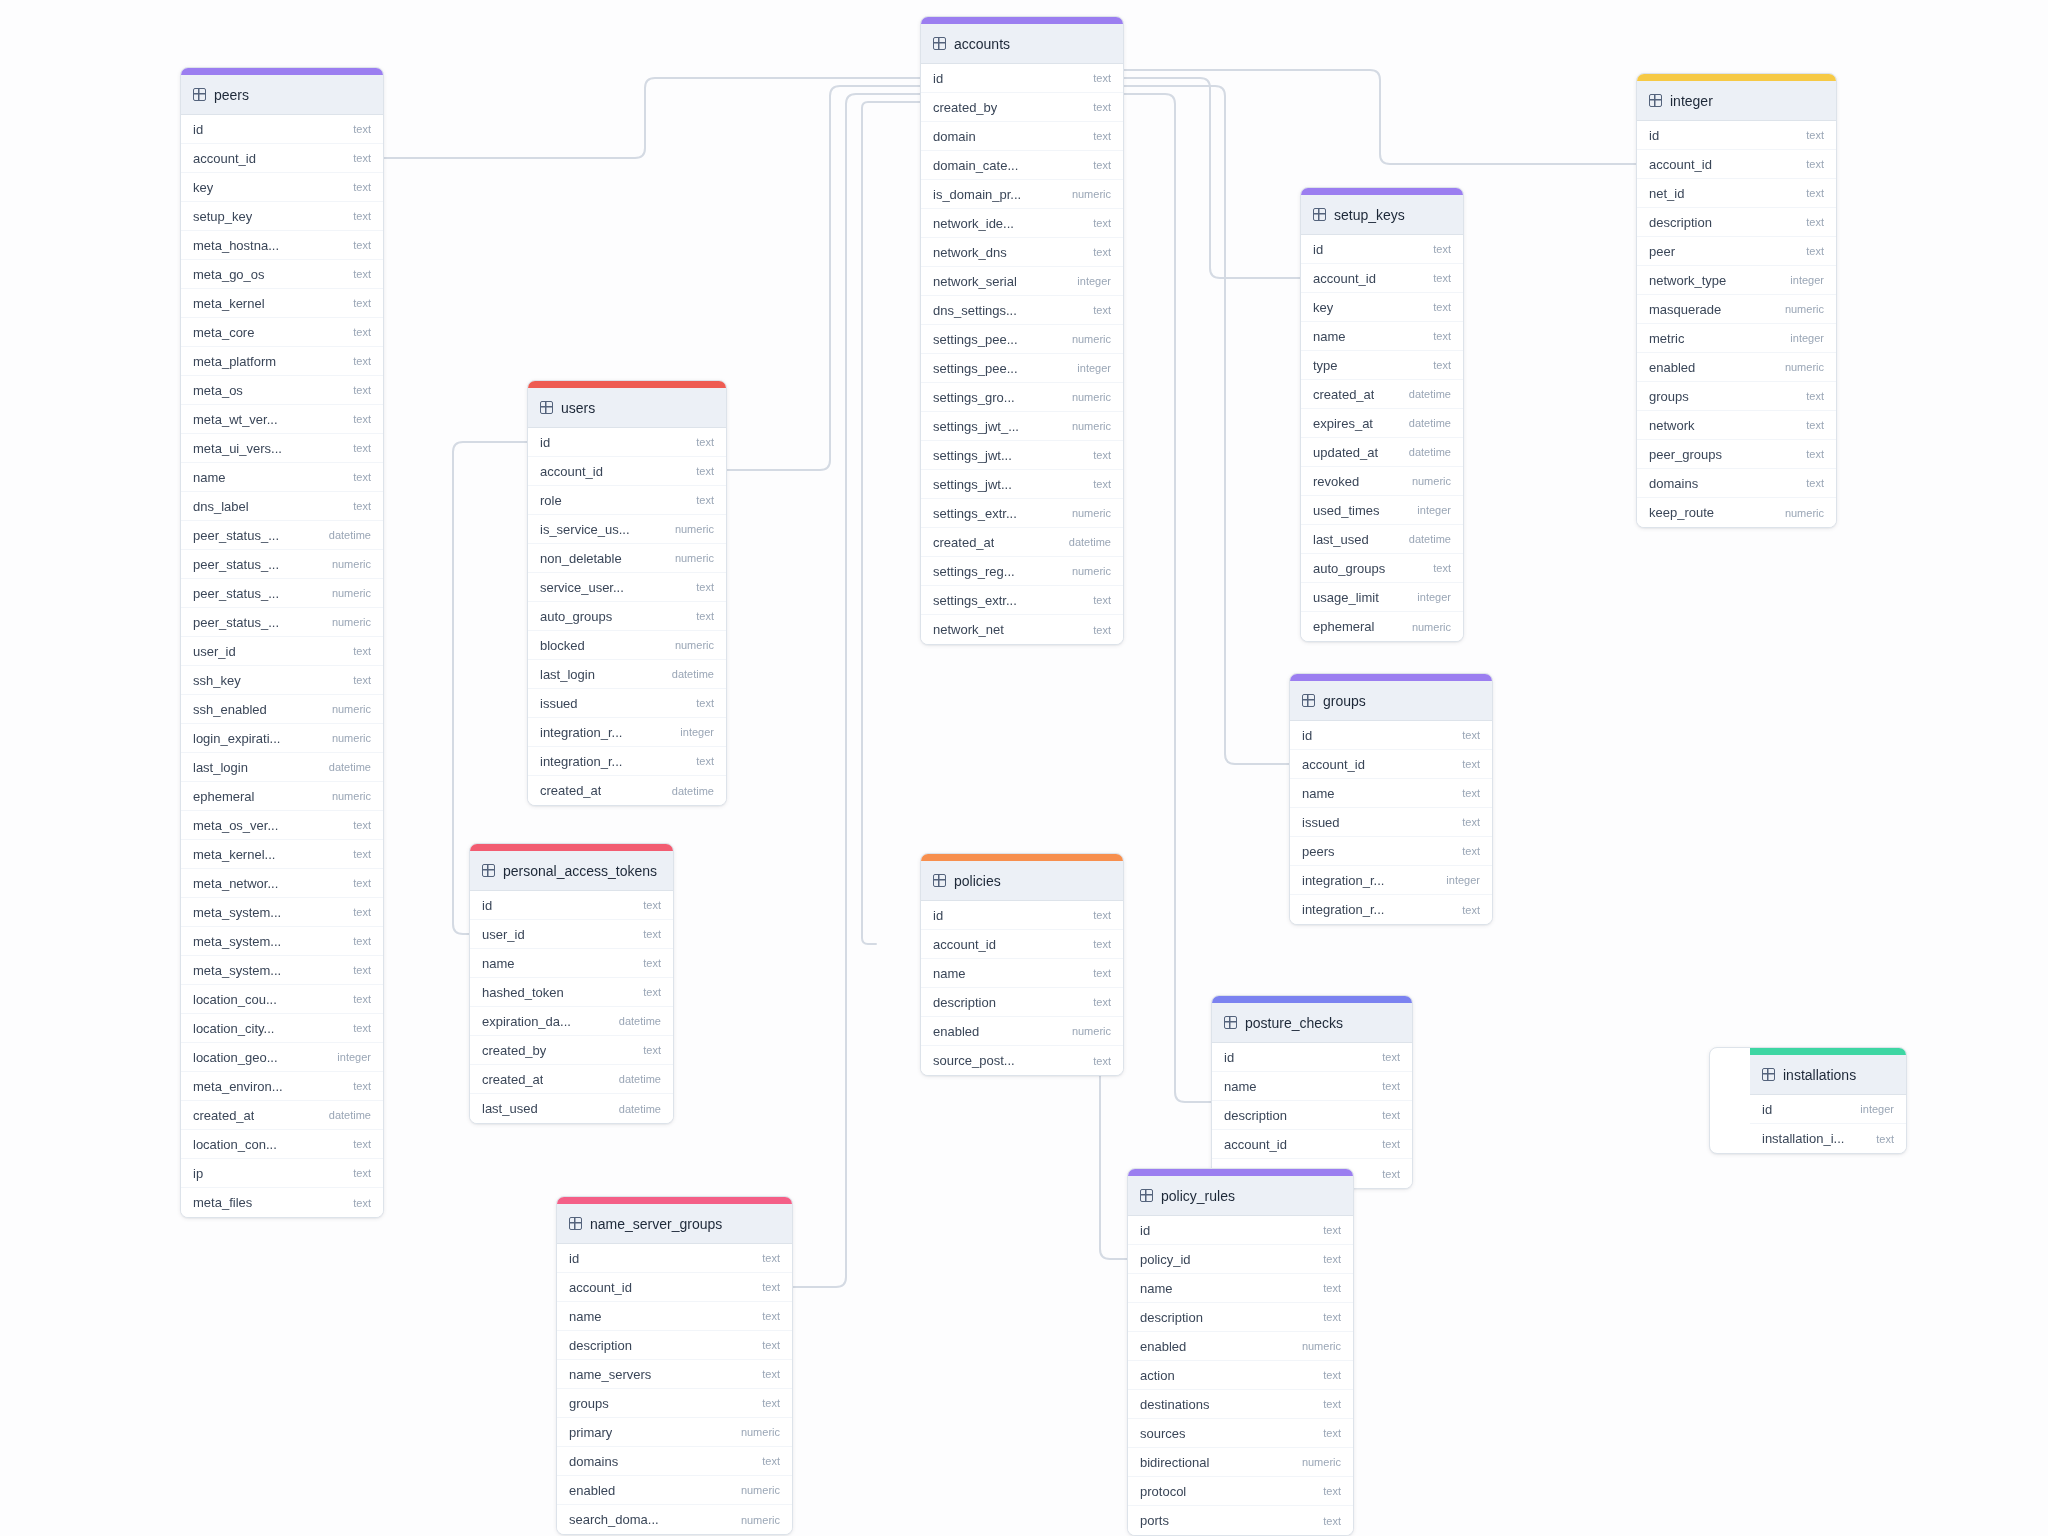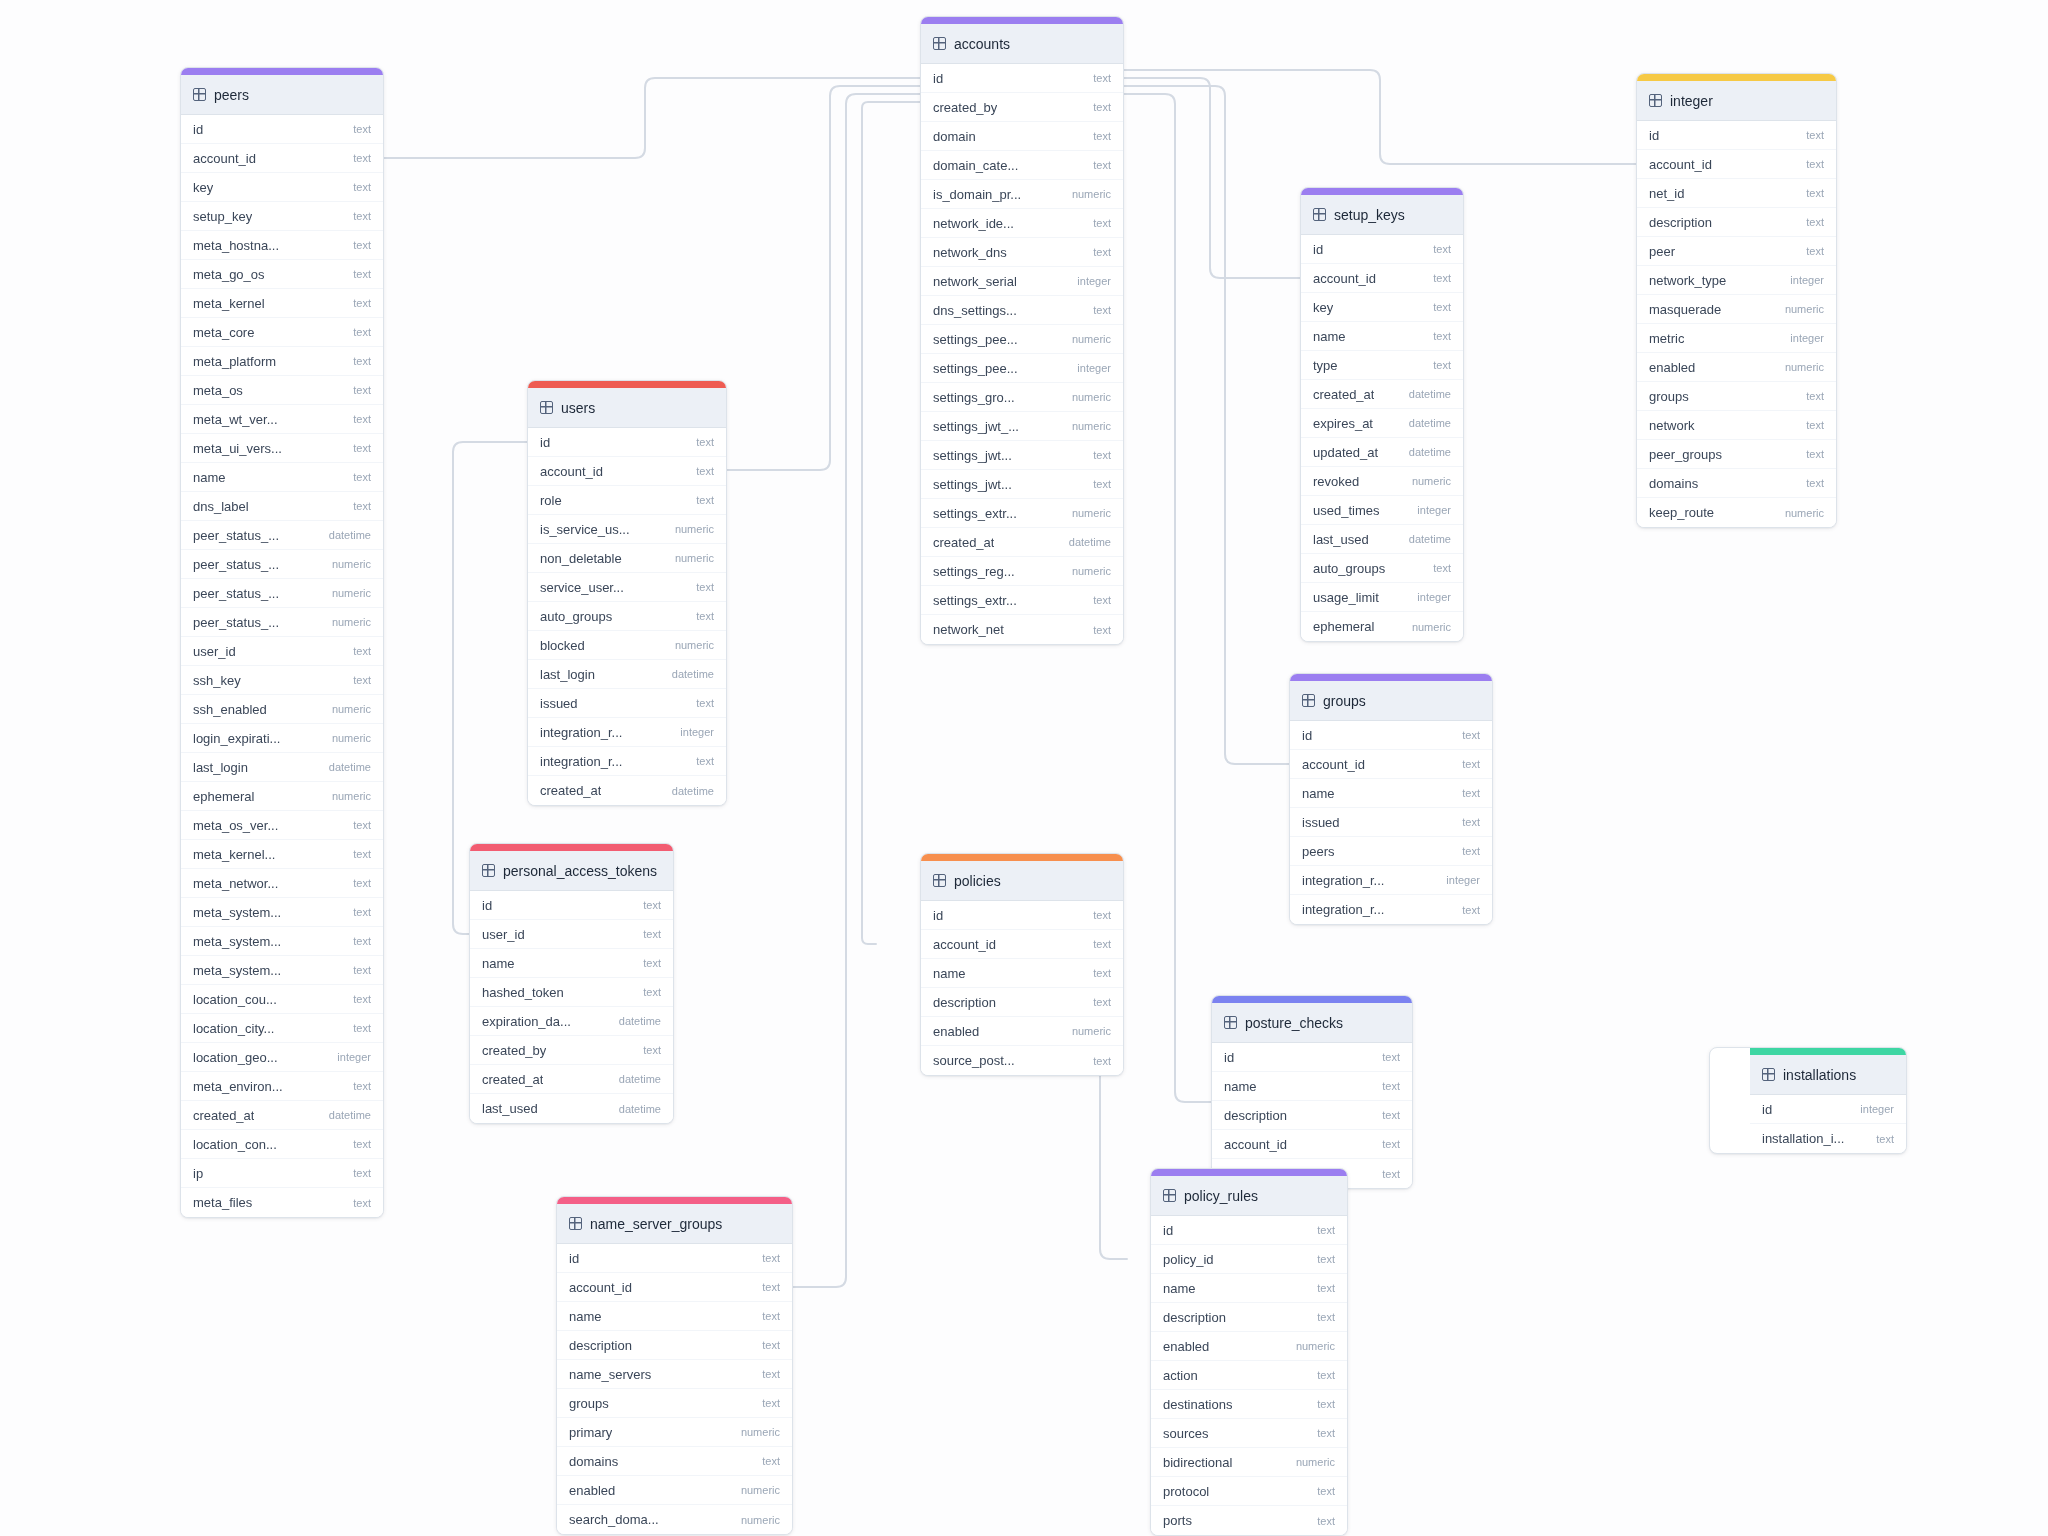--- a/index.html
+++ b/index.html
@@ -855,21 +855,21 @@
     <span class="field-type">numeric</span>
   </div>
 
   <div class="field-row">
     <span class="field-name">search_doma...</span>
     <span class="field-type">numeric</span>
   </div>
 </div>
   </div>
 
-  <div class="table-card" style="left: 1127px; top: 1168px; width: 198px; margin-left: 23px;">
+  <div class="table-card" style="left: 1127px; top: 1168px; width: 227px;">
     <div class="accent" style="background: rgb(155, 126, 240);"></div>
     <div class="table-header">
       <span class="table-icon"></span>
       <span class="table-title">policy_rules</span>
     </div>
     <div class="table-fields">
   <div class="field-row">
     <span class="field-name">id</span>
     <span class="field-type">text</span>
   </div>

